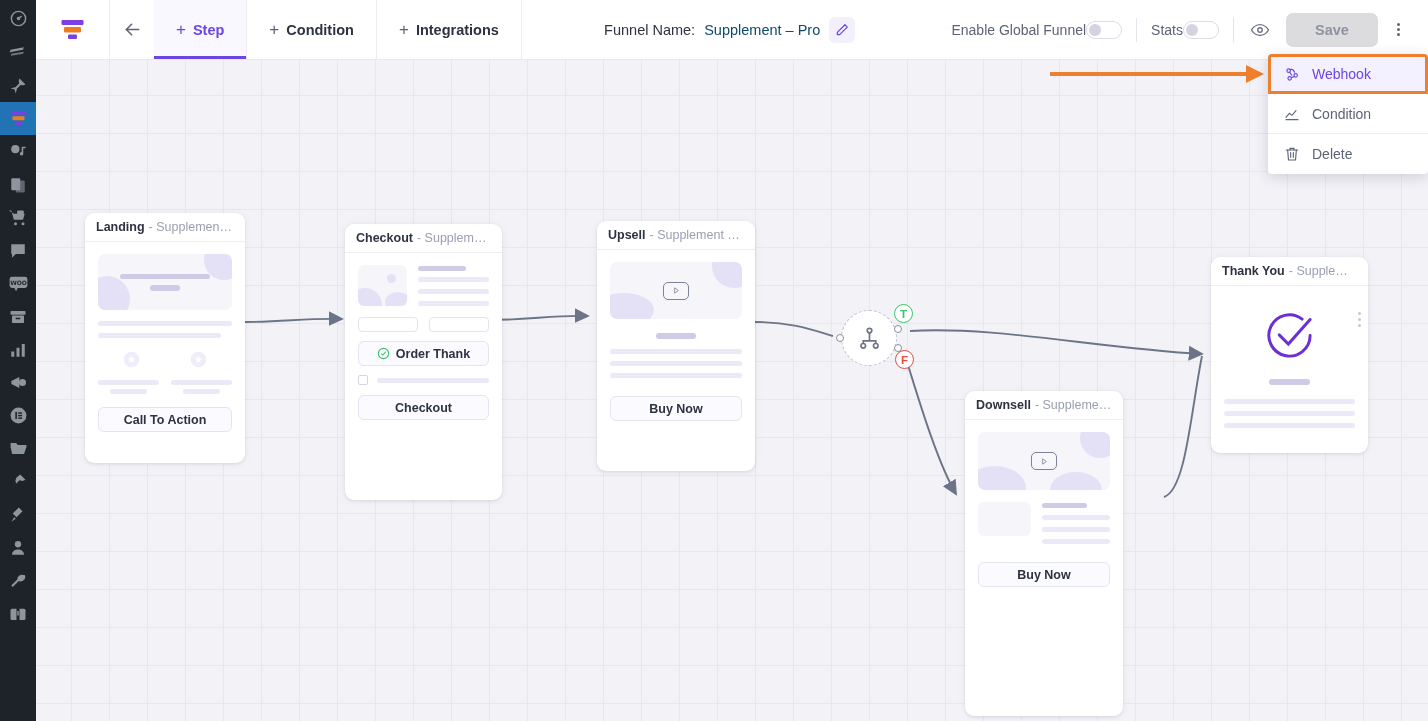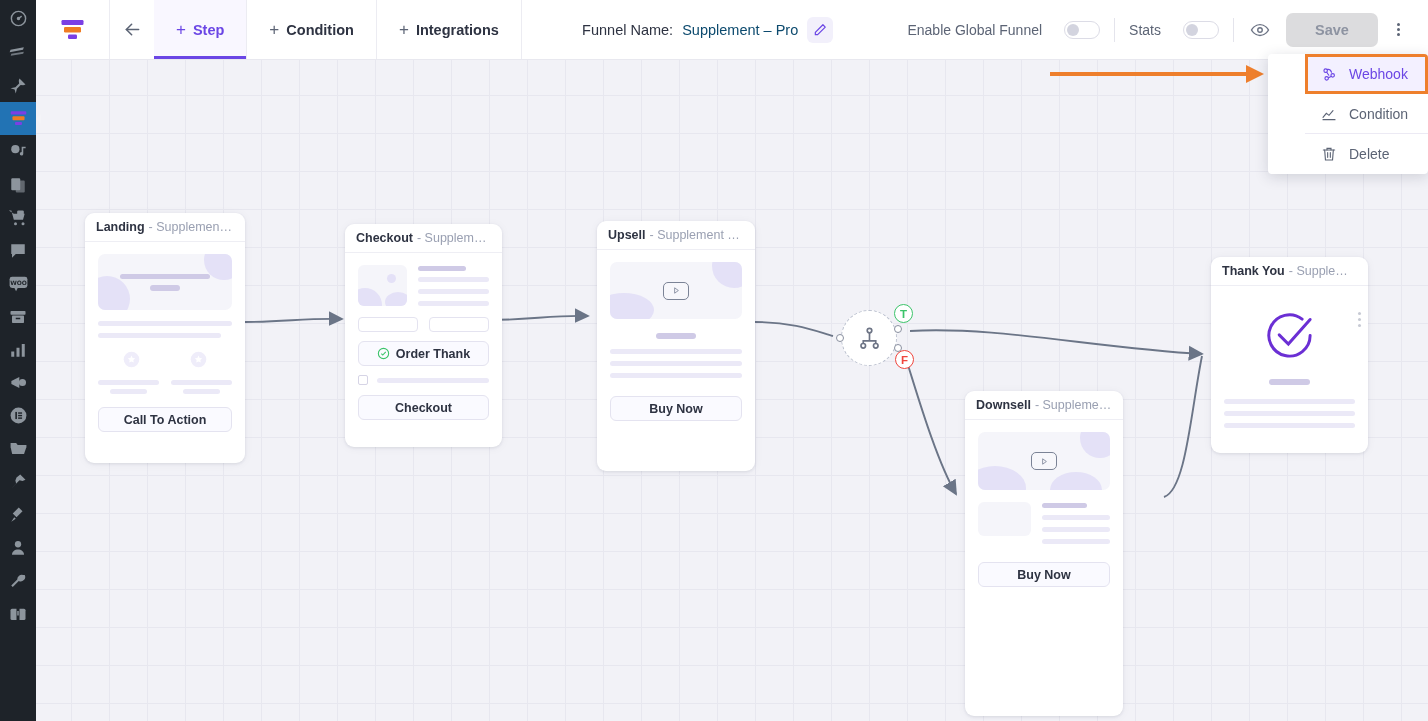--- a/index.html
+++ b/index.html
@@ -71,21 +71,21 @@
     flex: 1; display: flex; align-items: center; justify-content: center; gap: 9px;
   }
   #funnel-label { font-size: 14.5px; font-weight: 400; color: #2e3342; }
   #funnel-value { font-size: 14.5px; color: #0c4a6e; }
   #edit-pencil {
     width: 26px; height: 26px; border-radius: 6px; background: #f2f0fb;
     display: flex; align-items: center; justify-content: center; color: #6b46e5;
   }
 
   #topbar-right { display: flex; align-items: center; gap: 0; padding-right: 10px; }
-  .tr-item { display: flex; align-items: center; gap: 22px; padding: 0 14px; }
+  .tr-item { display: flex; align-items: center; gap: 0; padding: 0 14px; }
   .tr-label { font-size: 14px; color: #5c6475; }
   .toggle {
     width: 36px; height: 18px; border-radius: 9px;
     background: #ffffff; border: 1px solid #dcdce6;
     position: relative; flex: none;
   }
   .toggle::after {
     content: ""; position: absolute; left: 2px; top: 2px;
     width: 12px; height: 12px; border-radius: 50%;
     background: #d3d4df;
@@ -188,21 +188,20 @@
     border-radius: 4px;
     box-shadow: 0 3px 14px rgba(35,40,65,.17);
     z-index: 50;
     overflow: hidden;
   }
   .menu-item {
     height: 40px; display: flex; align-items: center; gap: 11px;
     padding: 0 16px;
     font-size: 14px; color: #5c6475;
     border-bottom: 1px solid #eceaf4;
-    margin-left: 37px;
   }
   .menu-item:last-child { border-bottom: none; }
   .menu-item.selected {
     background: #f3f0ff; color: #6b46e5;
     outline: 3px solid #ee7f2c; outline-offset: -3px;
   }
   .menu-item .mi-icon { display: flex; align-items: center; width: 17px; }
 
   
   #ann-arrow { position: absolute; left: 1050px; top: 62px; z-index: 45; }
@@ -468,21 +467,21 @@
             </div>
           <div style="flex:1">
               <div class="ph-line" style="margin-top:2px"></div>
               <div class="ph-line" style="width:62%;margin:4px auto 0"></div>
             </div>
         </div>
         <div class="ph-btn">Call To Action</div>
       </div>
     </div>
 
-    <div class="node" style="left:309px; top:164px; width:157px; height:223px;">
+    <div class="node" style="left:309px; top:164px; width:157px; height:276px;">
       <div class="node-head">
         <span class="node-title">Checkout</span>
         <span class="node-sub">- Supplement C...</span>
       </div>
       <div class="node-body">
         <div style="display:flex;gap:11px;">
           <div class="ph-box" style="width:49px;height:41px;position:relative;overflow:hidden;">
             <div class="blob" style="width:34px;height:34px;left:-10px;bottom:-16px;"></div>
             <div class="blob" style="width:9px;height:9px;right:11px;top:9px;"></div>
             <div class="blob" style="width:26px;height:20px;right:-4px;bottom:-6px;"></div>

